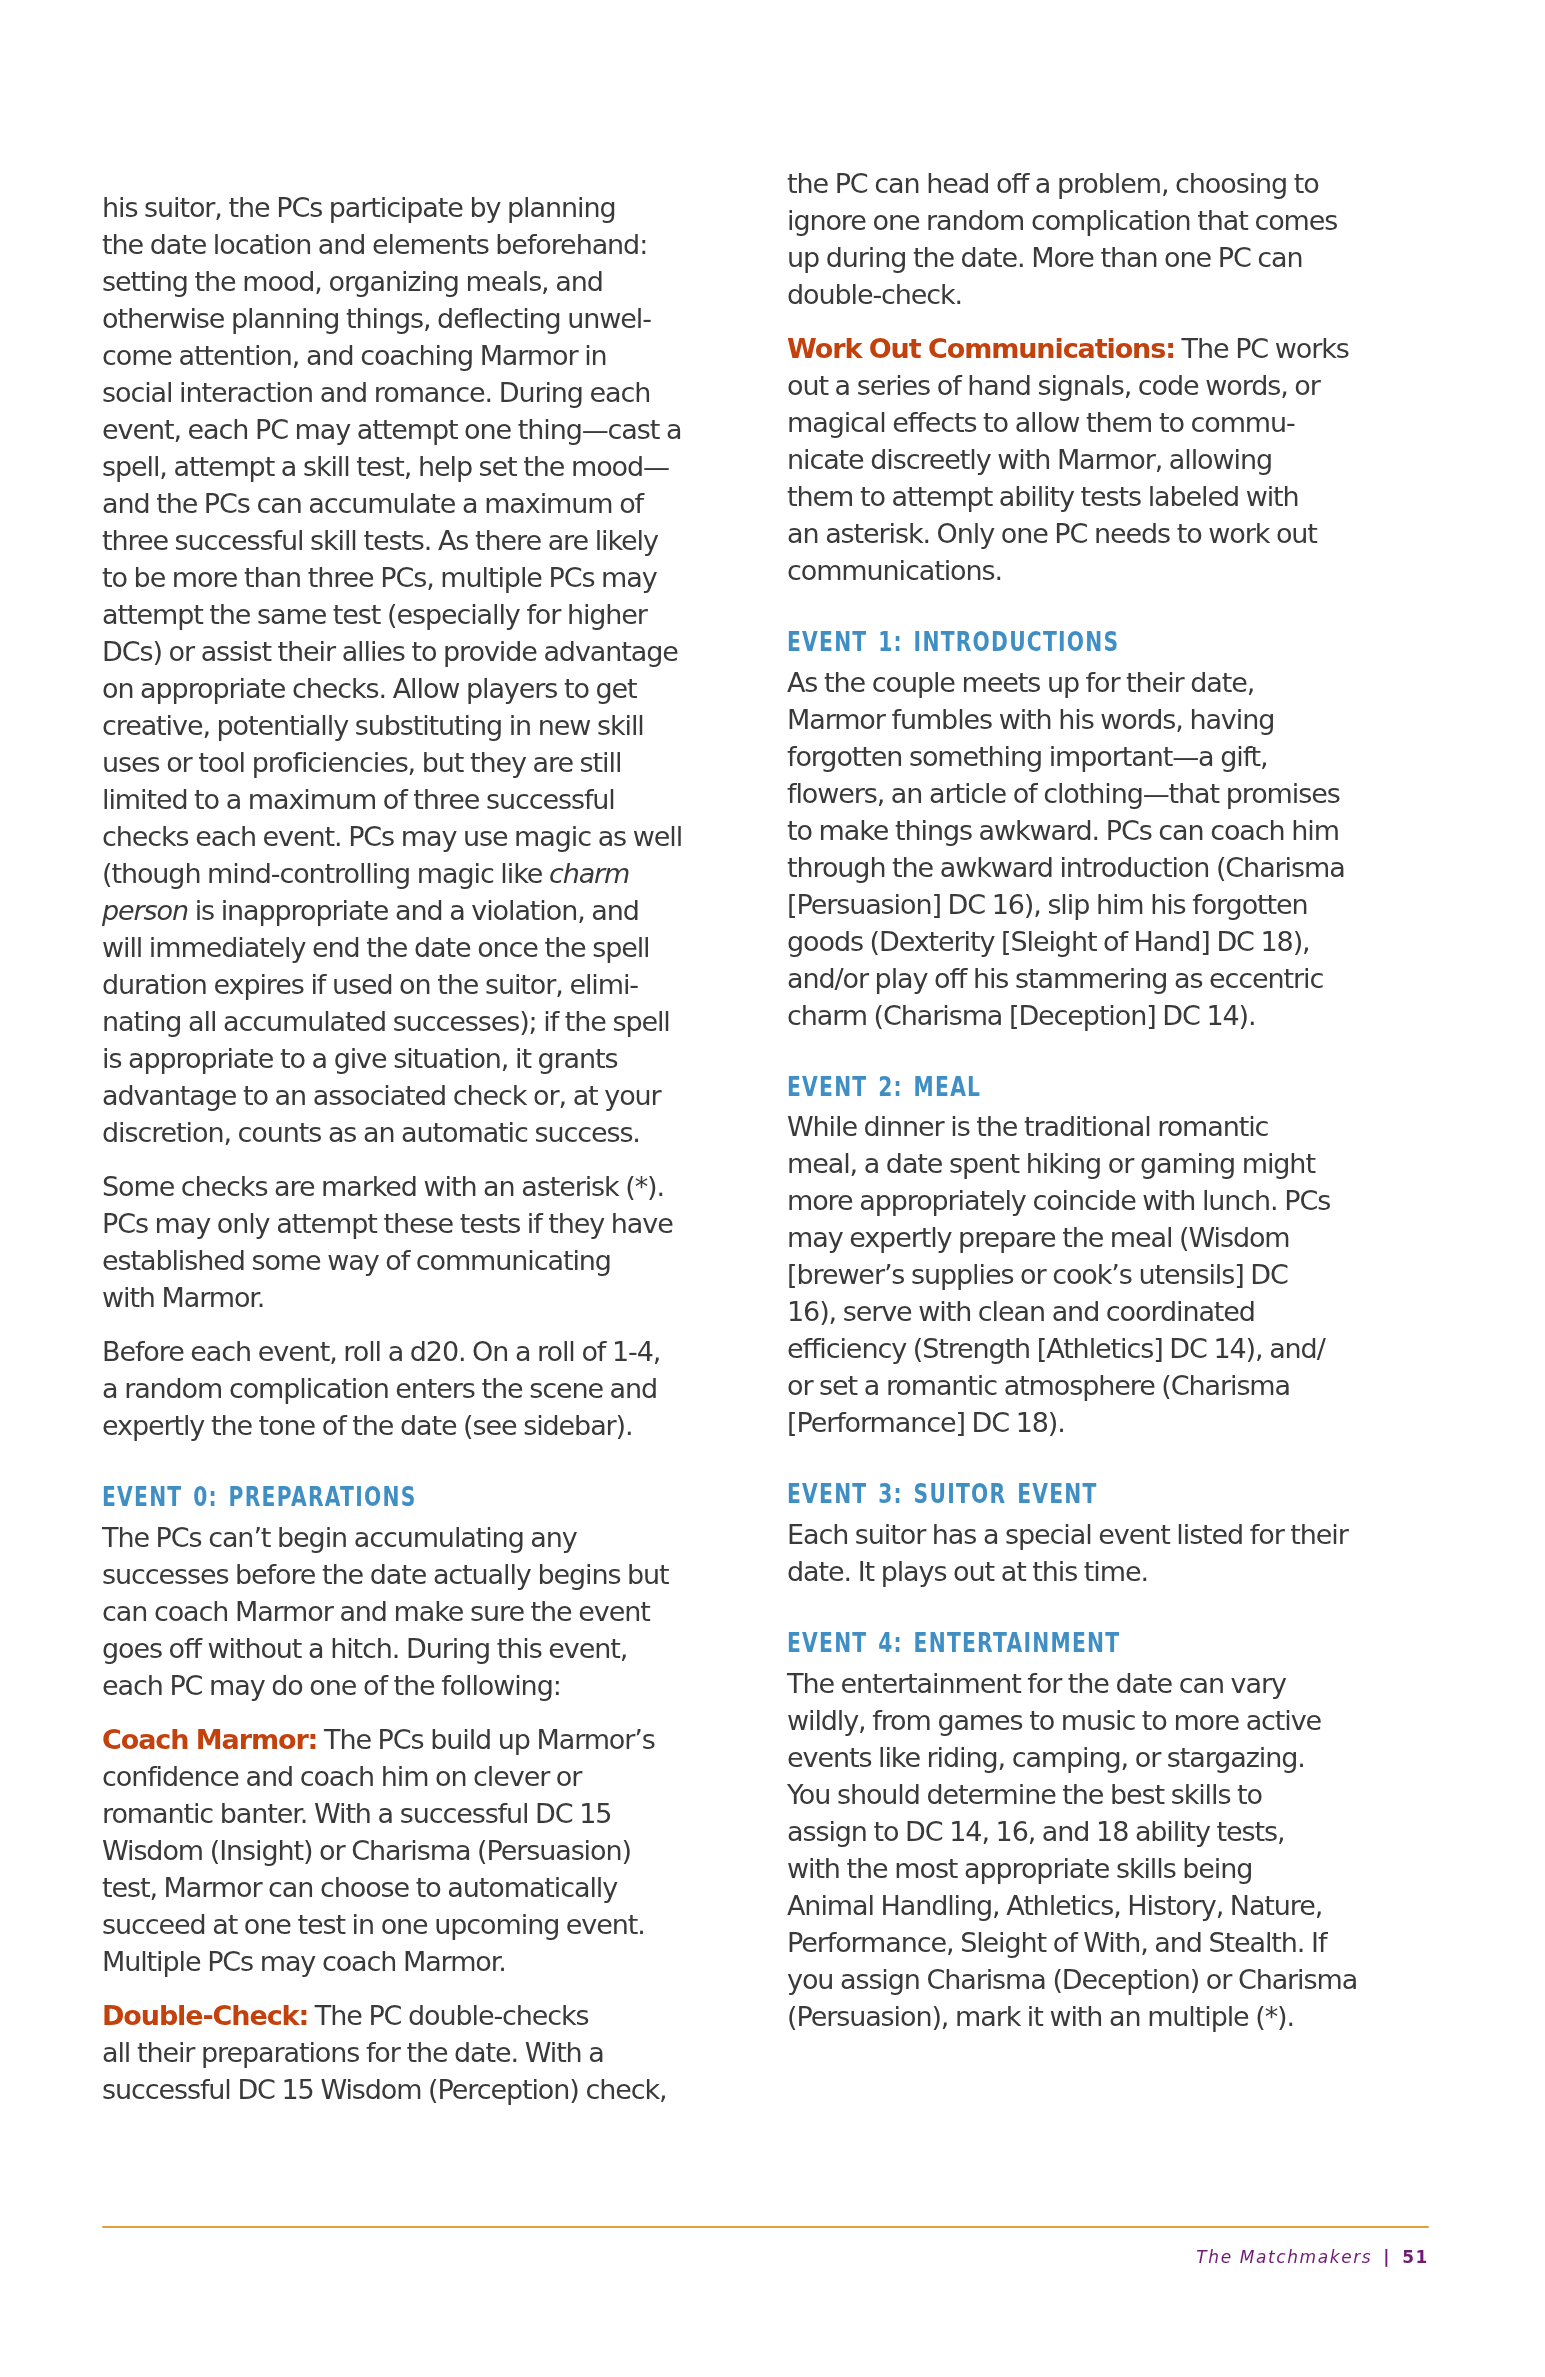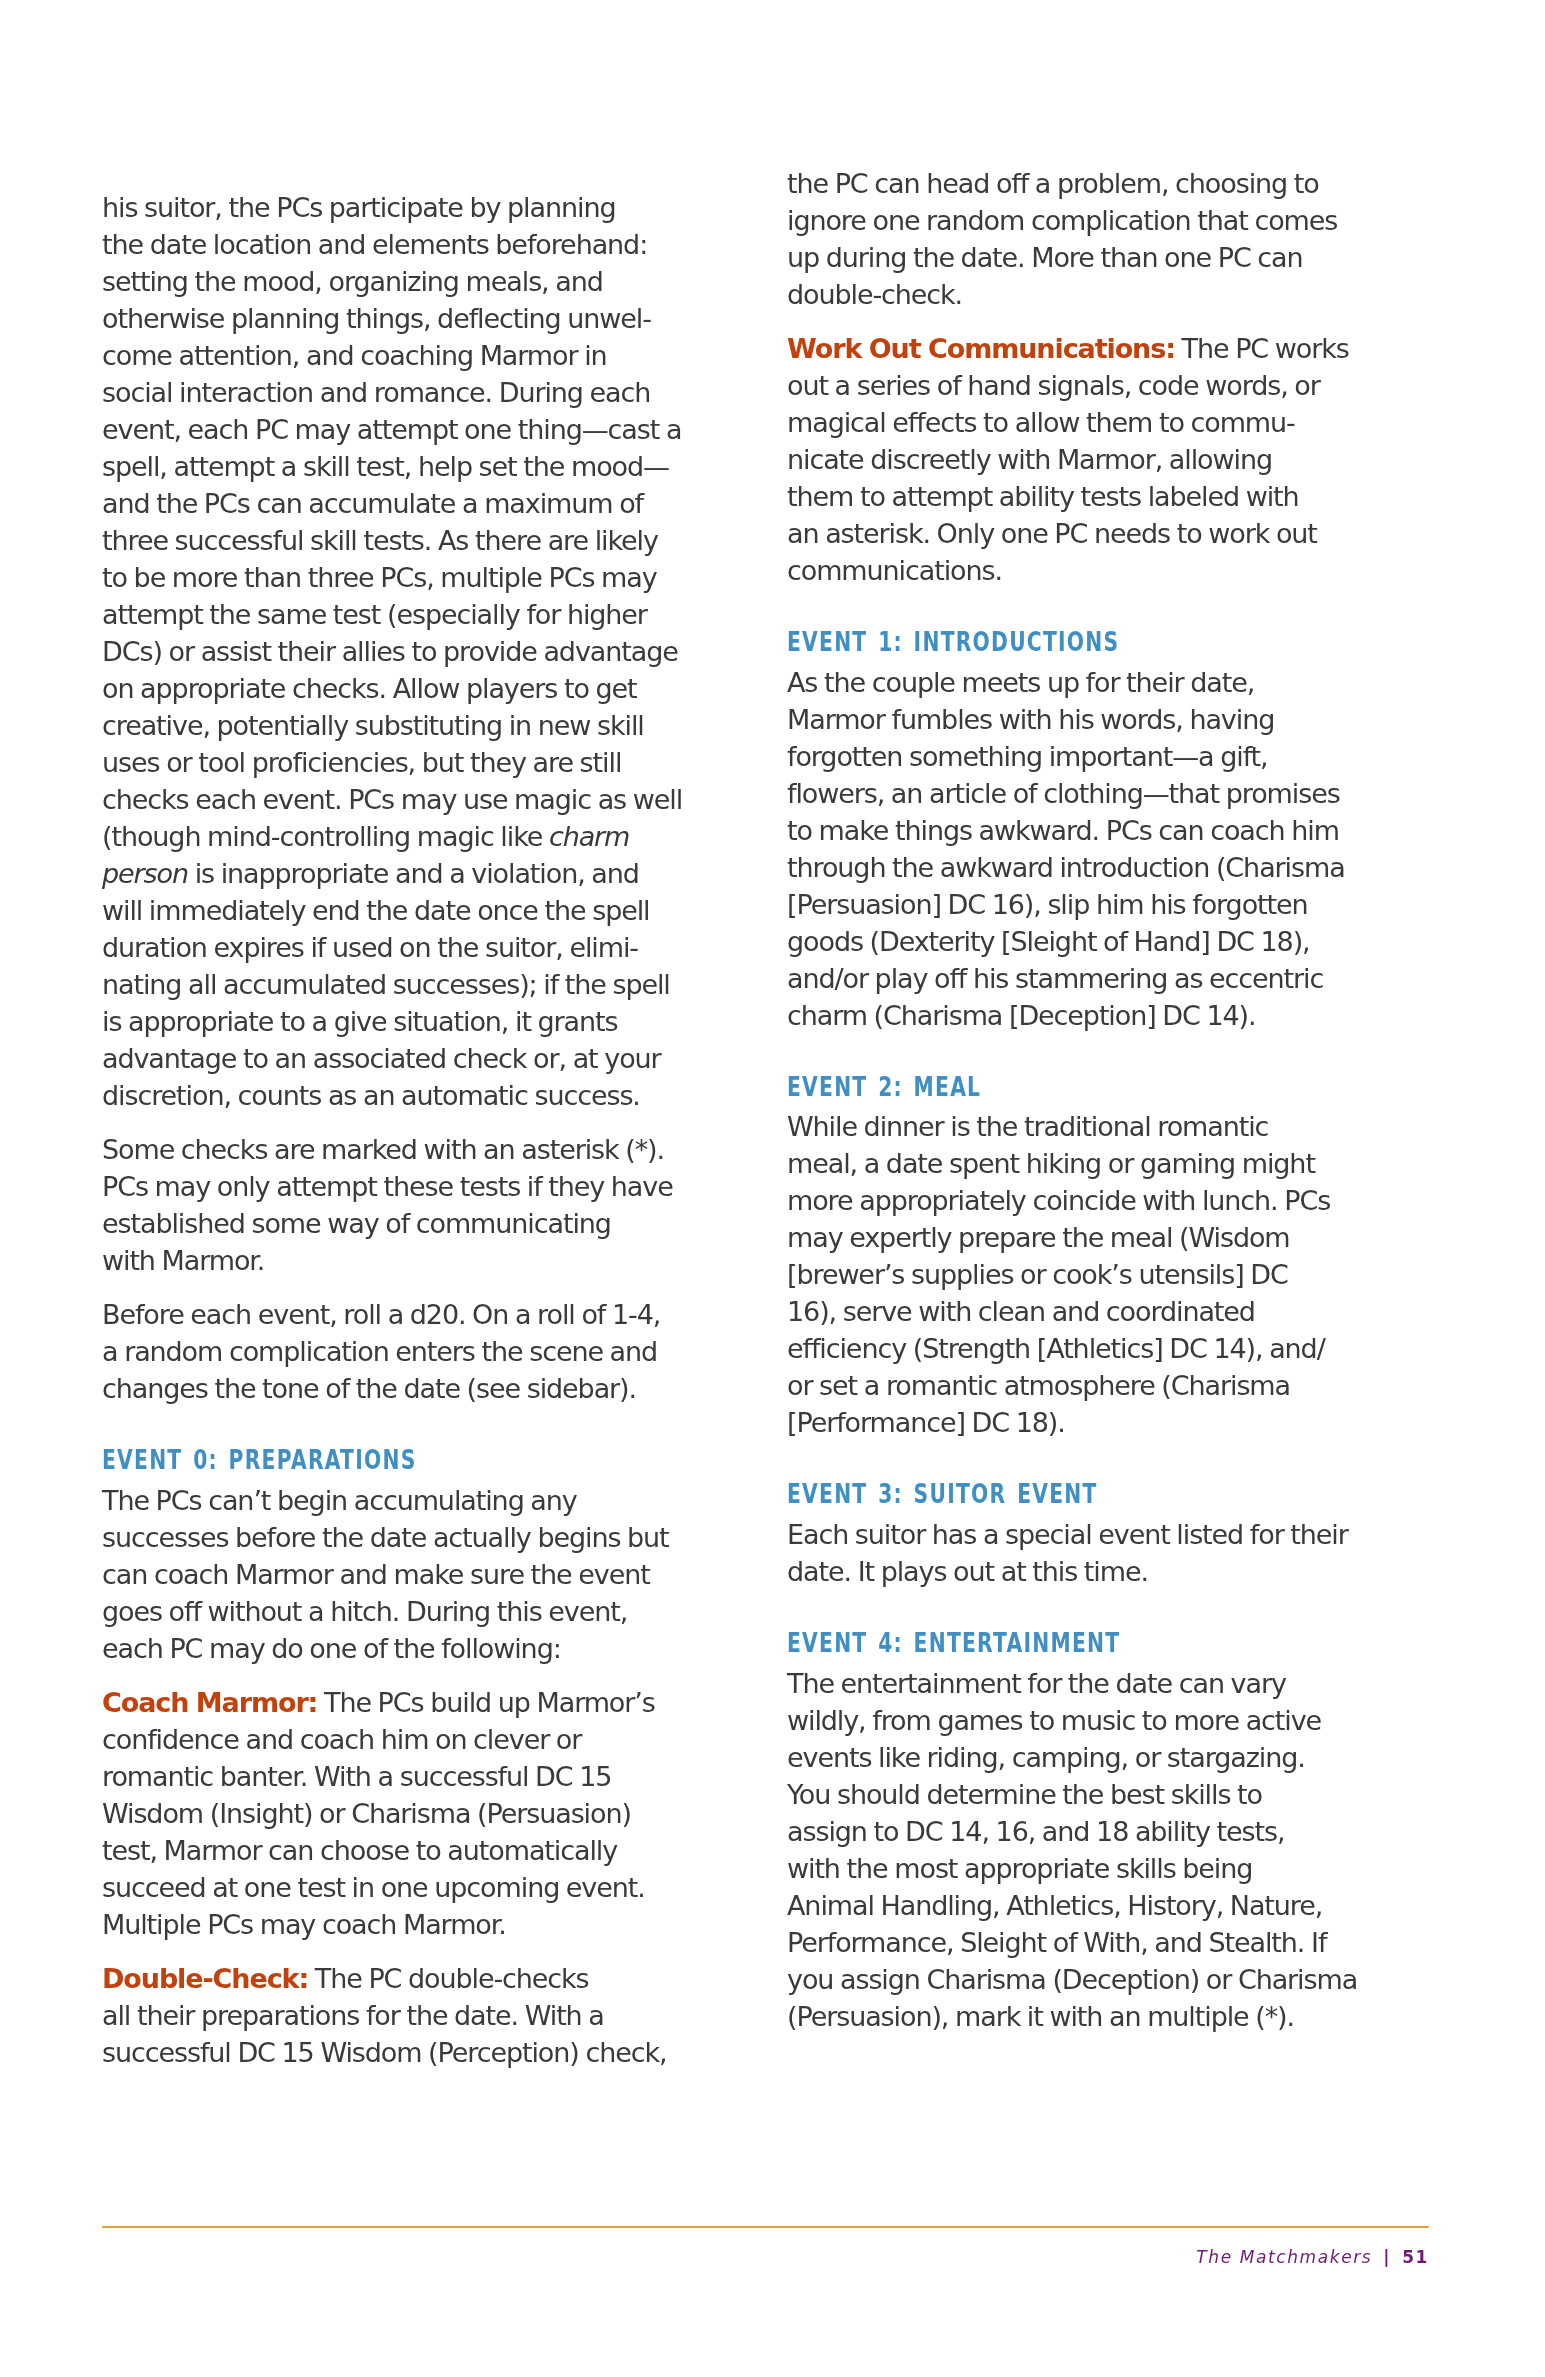--- a/index.html
+++ b/index.html
@@ -33,20 +33,21 @@
         <span class="line">event, each PC may attempt one thing—cast a</span>
         <span class="line">spell, attempt a skill test, help set the mood—</span>
         <span class="line">and the PCs can accumulate a maximum of</span>
         <span class="line">three successful skill tests. As there are likely</span>
         <span class="line">to be more than three PCs, multiple PCs may</span>
         <span class="line">attempt the same test (especially for higher</span>
         <span class="line">DCs) or assist their allies to provide advantage</span>
         <span class="line">on appropriate checks. Allow players to get</span>
         <span class="line">creative, potentially substituting in new skill</span>
         <span class="line">uses or tool proficiencies, but they are still</span>
+        <span class="line">limited to a maximum of three successful</span>
         <span class="line">checks each event. PCs may use magic as well</span>
       </div>
     <span class="line"><span>(though mind-controlling magic like </span><span class="ital">charm</span></span>
     <span class="line"><span class="ital">person</span><span> is inappropriate and a violation, and</span></span>
     <div>
         <span class="line">will immediately end the date once the spell</span>
         <span class="line">duration expires if used on the suitor, elimi-</span>
         <span class="line">nating all accumulated successes); if the spell</span>
         <span class="line">is appropriate to a give situation, it grants</span>
         <span class="line">advantage to an associated check or, at your</span>
@@ -58,21 +59,21 @@
         <span class="line">Some checks are marked with an asterisk (*).</span>
         <span class="line">PCs may only attempt these tests if they have</span>
         <span class="line">established some way of communicating</span>
         <span class="line">with Marmor.</span>
       </div>
     </div>
   <div class="para">
       <div>
         <span class="line">Before each event, roll a d20. On a roll of 1-4,</span>
         <span class="line">a random complication enters the scene and</span>
-        <span class="line">changes the tone of the date (see sidebar).</span>
+        <span class="line">expertly the tone of the date (see sidebar).</span>
       </div>
     </div>
 
   <div class="heading">Event 0: Preparations</div>
   <div class="para">
       <div>
         <span class="line">The PCs can’t begin accumulating any</span>
         <span class="line">successes before the date actually begins but</span>
         <span class="line">can coach Marmor and make sure the event</span>
         <span class="line">goes off without a hitch. During this event,</span>

